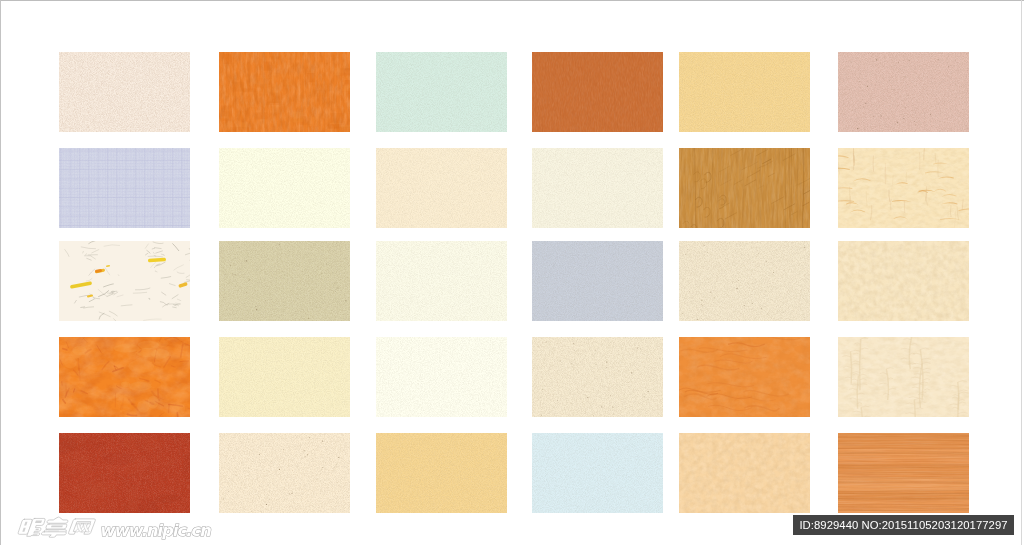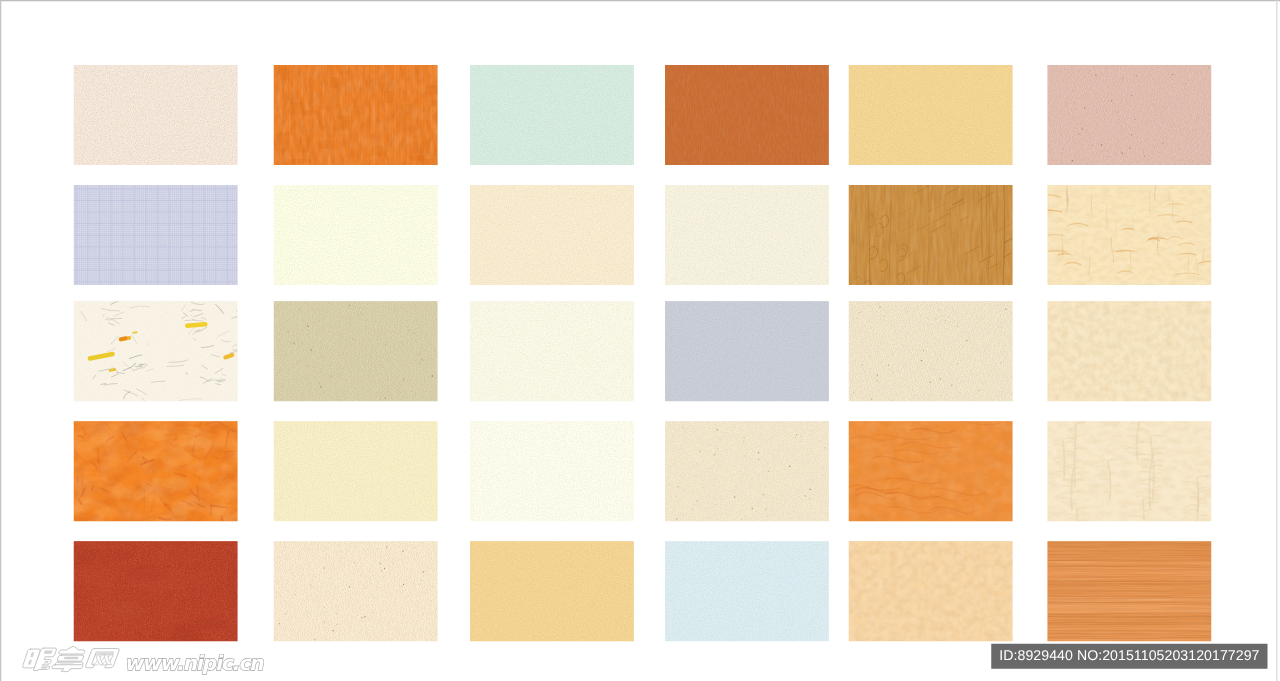--- a/index.html
+++ b/index.html
@@ -17,21 +17,21 @@
 
   #grid { position:absolute; left:0; top:0; width:1024px; height:545px; }
   .swatch { position:absolute; overflow:hidden; }
   .swatch svg { display:block; }
 
   #watermark { position:absolute; left:14px; top:511px; width:206px; height:32px; }
   #watermark svg { display:block; filter:grayscale(1); }
 
   #idbadge {
     position:absolute; left:793px; top:515px; width:221px; height:20px;
-    background:#a16207; color:#ffffff;
+    background:#6d28d9; color:#ffffff;
     font-size:11.3px; line-height:20px; text-align:center;
     white-space:nowrap; font-family:"Liberation Sans", sans-serif;
     letter-spacing:0.05px; filter:grayscale(1);
   }
 </style>
 </head>
 <body>
 
 <div id="sheet">
   <div class="edge edge-top"></div>

